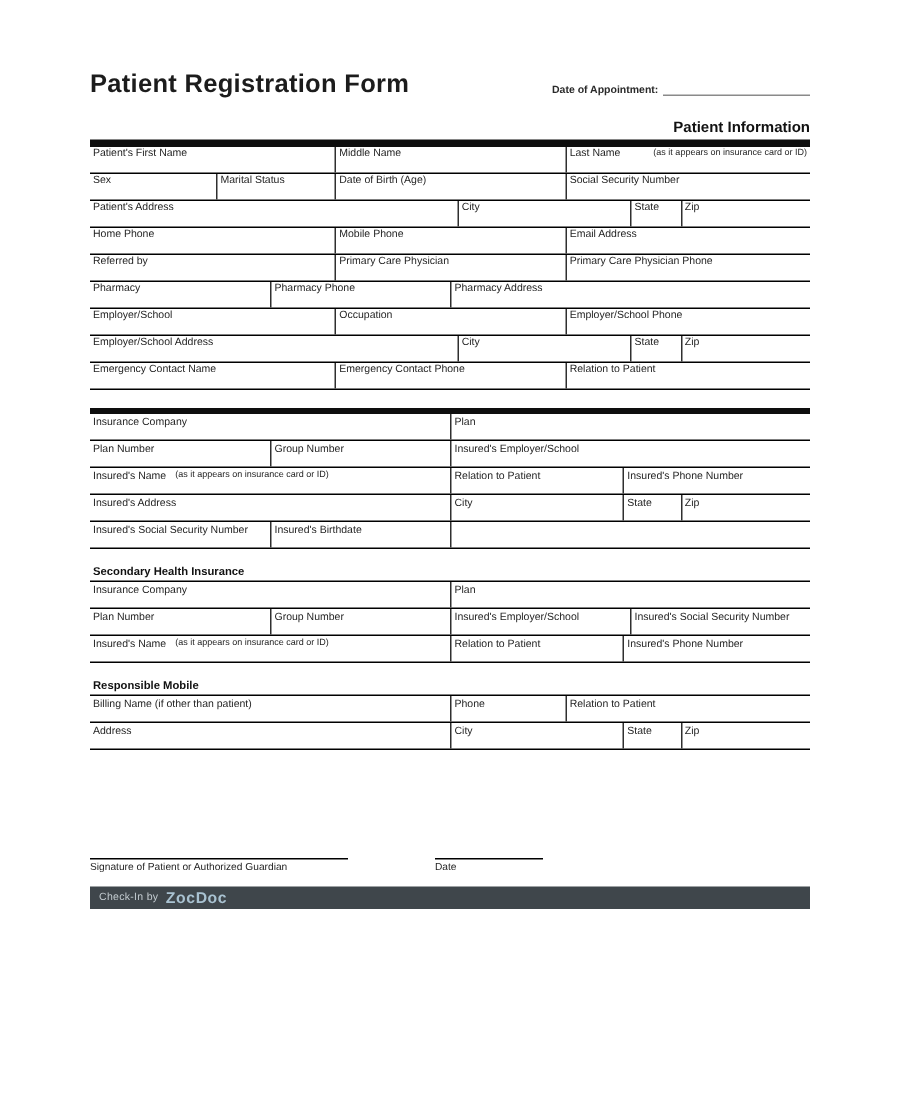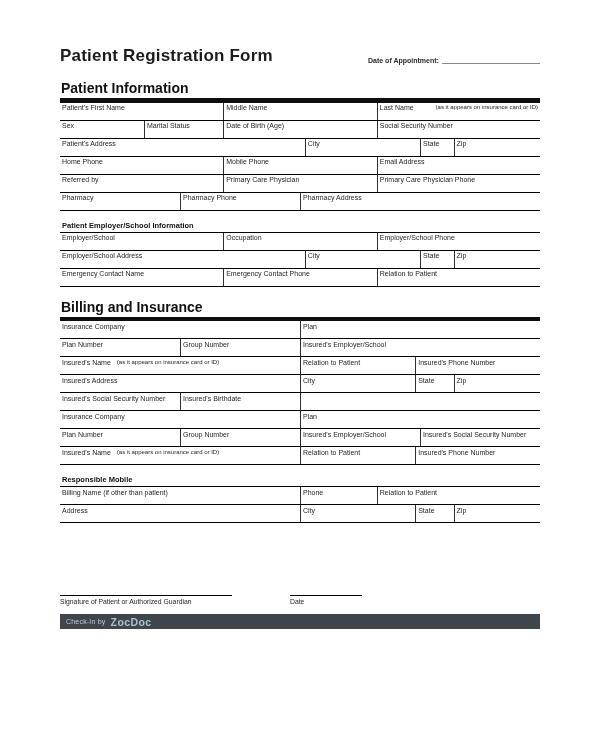--- a/index.html
+++ b/index.html
@@ -28,21 +28,21 @@
     display: flex; align-items: flex-end;
     width: 172px; font-size: 7px; font-weight: bold; color: #2a2a2a;
     padding-bottom: 2px;
   }
   .appt-label { white-space: nowrap; }
   .appt-line { flex: 1; border-bottom: 1px solid #8a8a8a; height: 8px; margin-left: 3px; }
 
   
   .major-block { margin-top: 0; }
   .rows-group + .major-block { margin-top: 12px; }
-  .major-title { font-size: 14px; font-weight: bold; color: #111; margin-bottom: 2px; padding-left: 1px; }
+  .major-title { font-size: 10px; font-weight: bold; color: #111; margin-bottom: 2px; padding-left: 1px; text-align: right; }
   .major-bar { height: 4.5px; background: #0e0e0e; }
 
   
   .sub-header {
     font-size: 7.5px; font-weight: bold; color: #111;
     padding: 3px 2px 2px 2px;
     border-bottom: 1.3px solid #000;
   }
   .rows-group + .sub-header { margin-top: 7px; }
   .major-block + .sub-header { margin-top: 1px; }
@@ -161,21 +161,20 @@
             <span class="lbl">Pharmacy</span>
           </div>
           <div class="cell" style="width: 25%;">
             <span class="lbl">Pharmacy Phone</span>
           </div>
           <div class="cell" style="width: 50%;">
             <span class="lbl">Pharmacy Address</span>
           </div>
         </div>
       </div>
-      <div class="sub-header">Patient Employer/School Information</div>
       <div class="rows-group">
         <div class="form-row">
           <div class="cell" style="width: 34%;">
             <span class="lbl">Employer/School</span>
           </div>
           <div class="cell" style="width: 32%;">
             <span class="lbl">Occupation</span>
           </div>
           <div class="cell" style="width: 34%;">
             <span class="lbl">Employer/School Phone</span>
@@ -203,21 +202,20 @@
           </div>
           <div class="cell" style="width: 32%;">
             <span class="lbl">Emergency Contact Phone</span>
           </div>
           <div class="cell" style="width: 34%;">
             <span class="lbl">Relation to Patient</span>
           </div>
         </div>
       </div>
       <div class="major-block">
-        <div class="major-title">Billing and Insurance</div>
         <div class="major-bar" style="background: rgb(14, 14, 14);"></div>
       </div>
       <div class="rows-group">
         <div class="form-row">
           <div class="cell" style="width: 50%;">
             <span class="lbl">Insurance Company</span>
           </div>
           <div class="cell" style="width: 50%;">
             <span class="lbl">Plan</span>
           </div>
@@ -264,20 +262,21 @@
             <span class="lbl">Insured's Social Security Number</span>
           </div>
           <div class="cell" style="width: 25%;">
             <span class="lbl">Insured's Birthdate</span>
           </div>
           <div class="cell" style="width: 50%;">
             <span class="lbl"></span>
           </div>
         </div>
       </div>
+      <div class="sub-header">Secondary Health Insurance</div>
       <div class="rows-group">
         <div class="form-row">
           <div class="cell" style="width: 50%;">
             <span class="lbl">Insurance Company</span>
           </div>
           <div class="cell" style="width: 50%;">
             <span class="lbl">Plan</span>
           </div>
         </div>
         <div class="form-row">

